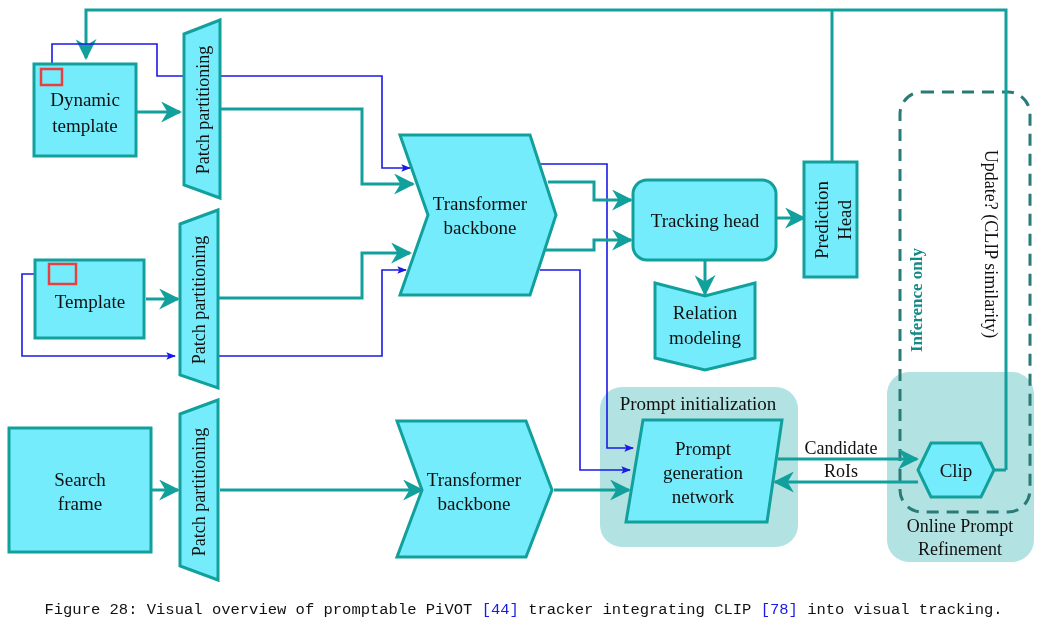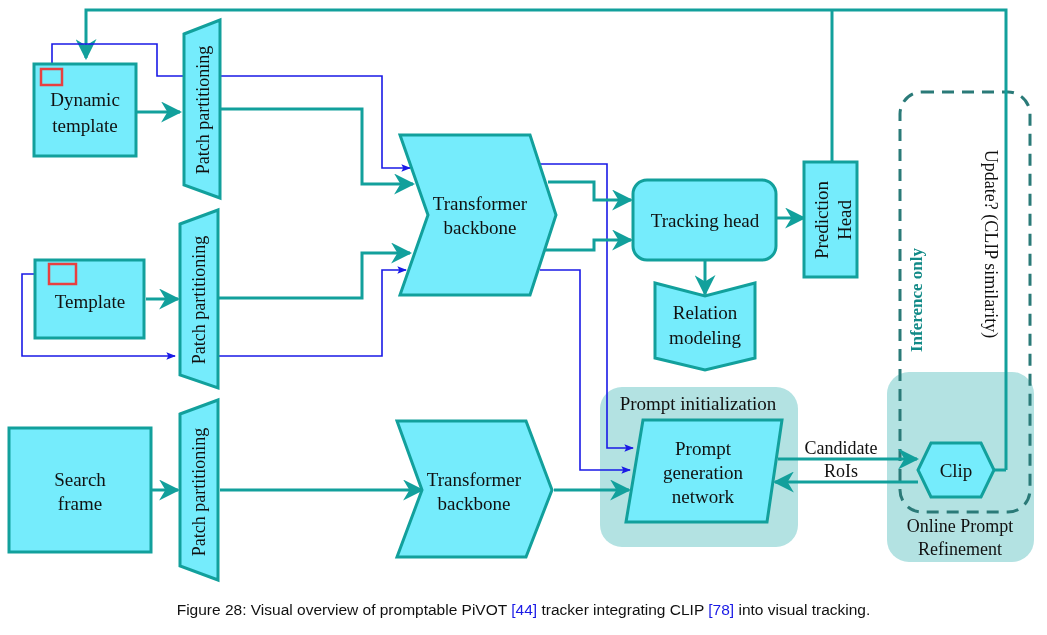--- a/index.html
+++ b/index.html
@@ -1,21 +1,21 @@
 <!DOCTYPE html>
 <html><head>
 <meta charset="utf-8">
 <style>
   html, body { margin: 0; padding: 0; background: #ffffff; }
   body { width: 1047px; height: 635px; position: relative; overflow: hidden; font-family: "Liberation Serif", serif; }
   svg { position: absolute; left: 0; top: 0; }
   .lbl { font-family: "Liberation Serif", serif; font-size: 19px; fill: #111; }
   .lbl-sm { font-family: "Liberation Serif", serif; font-size: 18px; fill: #111; }
   .bold-teal { font-family: "Liberation Serif", serif; font-size: 17px; font-weight: bold; fill: #128a87; }
-  .caption { position: absolute; left: 0; width: 1047px; top: 601px; text-align: center; font-family: Liberation Sans, sans-serif; font-size: 15.5px; color: #111; }
+  .caption { position: absolute; left: 0; width: 1047px; top: 601px; text-align: center; font-family: Liberation Mono, monospace; font-size: 15.5px; color: #111; }
   .ref { color: #1a1ae6; }
 </style>
 </head>
 <body>
 
 <svg width="1047" height="600" viewBox="0 0 1047 600">
   <defs>
     <marker id="ahT" viewBox="0 0 10 10" refX="9" refY="5" markerWidth="7" markerHeight="7" orient="auto-start-reverse">
       <path d="M0,0 L10,5 L0,10 L3,5 z" fill="#12a09c"></path>
     </marker>

